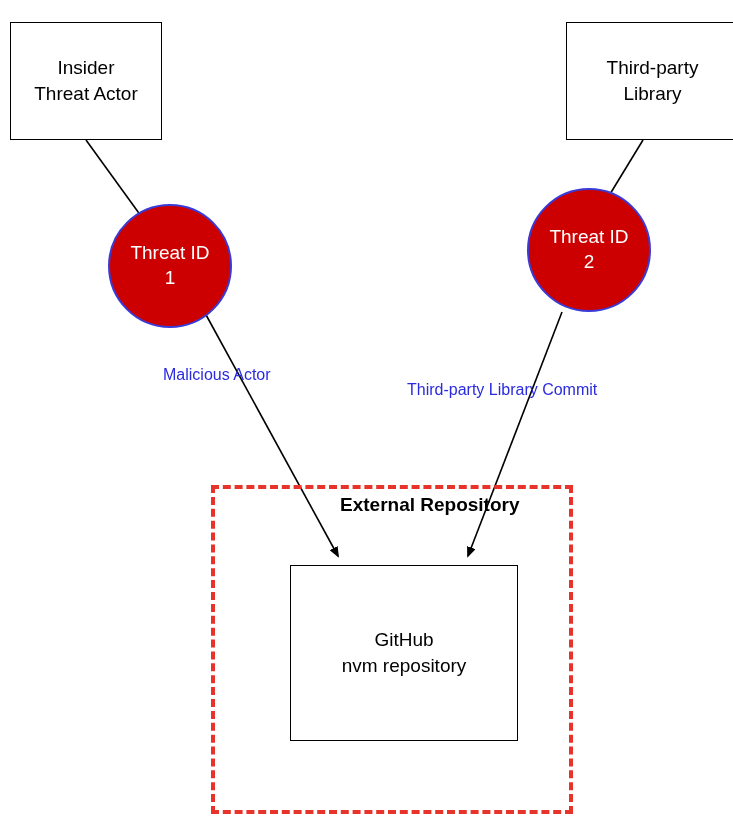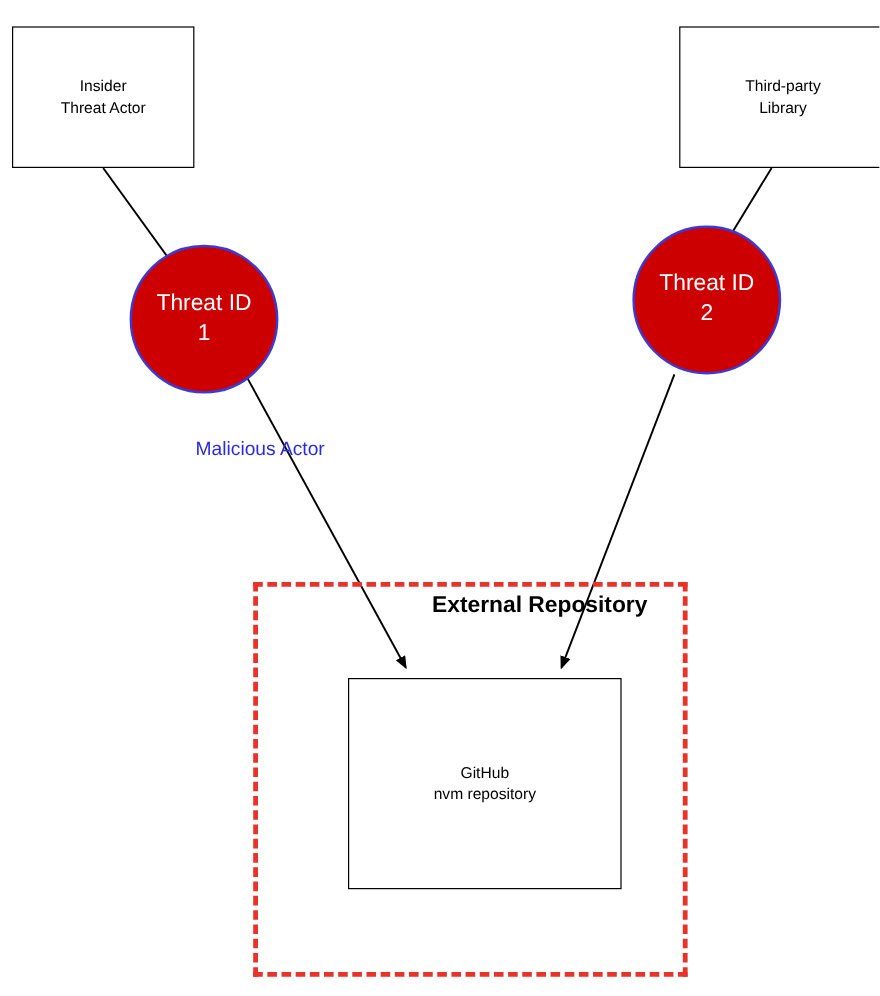--- a/index.html
+++ b/index.html
@@ -26,21 +26,21 @@
   }
   .node-box {
     position: absolute;
     box-sizing: border-box;
     border: 1.5px solid #000000;
     background: #ffffff;
     display: flex;
     align-items: center;
     justify-content: center;
     text-align: center;
-    font-size: 13px;
+    font-size: 19px;
     color: #000000;
     line-height: 1.35;
     white-space: pre-line;
   }
   .node-circle {
     position: absolute;
     box-sizing: border-box;
     border: 2px solid #3a3ad8;
     background: #cc0000;
     border-radius: 50%;
@@ -88,21 +88,21 @@
     <line x1="86" y1="140" x2="141" y2="216" stroke="#000000" stroke-width="1.6"></line>
 
     <line x1="643" y1="140" x2="607" y2="199" stroke="#000000" stroke-width="1.6"></line>
 
     <line x1="205" y1="313" x2="338" y2="556" stroke="#000000" stroke-width="1.6" marker-end="url(#arrowhead)"></line>
 
     <line x1="562" y1="312" x2="468" y2="556" stroke="#000000" stroke-width="1.6" marker-end="url(#arrowhead)"></line>
   </svg>
 
   <div class="group-box" style="left:211px; top:485px; width:362px; height:329px;"></div>
-  <div class="group-title" style="left:340px; top:494px;margin-left:20px;">External Repository</div>
+  <div class="group-title" style="left:340px; top:494px;">External Repository</div>
 
   <div class="node-box" style="left:10px; top:22px; width:152px; height:118px;">
     <span>Insider
 Threat Actor</span>
   </div>
 
   <div class="node-box" style="left:566px; top:22px; width:173px; height:118px;">
     <span>Third-party
 Library</span>
   </div>
@@ -117,14 +117,15 @@
 2</span>
   </div>
 
   <div class="node-box" style="left:290px; top:565px; width:228px; height:176px;">
     <span>GitHub
 nvm repository</span>
   </div>
 
   <div class="edge-label" style="left:163px; top:366px;">Malicious Actor</div>
 
+  <div class="edge-label" style="left:407px; top:381px;">Third-party Library Commit</div>
 
 </div>
 
 </body></html>

